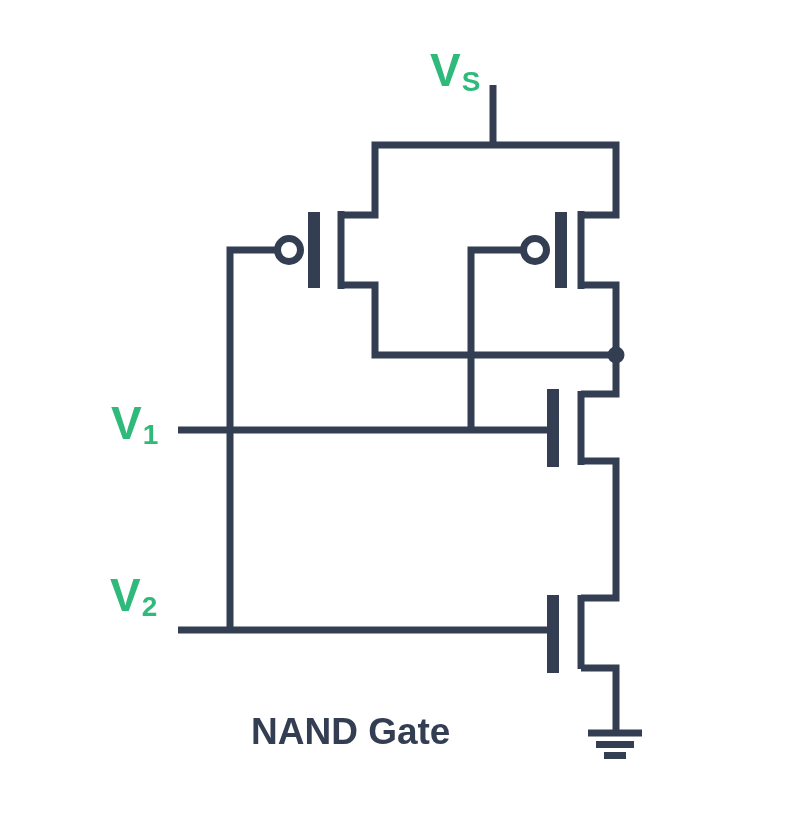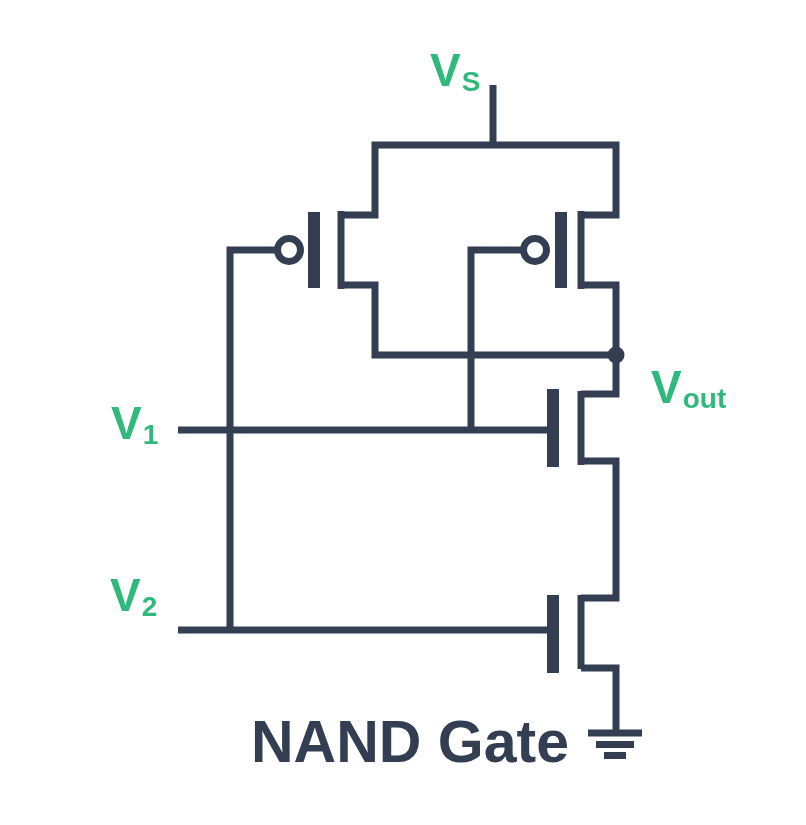--- a/index.html
+++ b/index.html
@@ -58,21 +58,21 @@
     display: inline-block;
     transform: translateY(5px);
     margin-left: 1px;
   }
   .diagram-title {
     position: absolute;
     left: 251px;
     top: 713px;
     color: var(--wire, #333E52);
     font-weight: bold;
-    font-size: 59px;
+    font-size: 37px;
     line-height: 1;
     white-space: nowrap;
   }
 </style>
 </head>
 <body>
 
 <div class="canvas">
 
   <svg width="806" height="825" viewBox="0 0 806 825">
@@ -133,19 +133,16 @@
   </div>
 
   <div class="vlabel" style="left:111px; top:400px;">
     <span class="base">V</span><span class="sub">1</span>
   </div>
 
   <div class="vlabel" style="left:110px; top:572px;">
     <span class="base">V</span><span class="sub">2</span>
   </div>
 
-  <div class="vlabel" style="left:651px; top:364px;">
-    <span class="base">V</span><span class="sub">out</span>
-  </div>
 
   <div class="diagram-title">NAND Gate</div>
 
 </div>
 
 </body></html>

